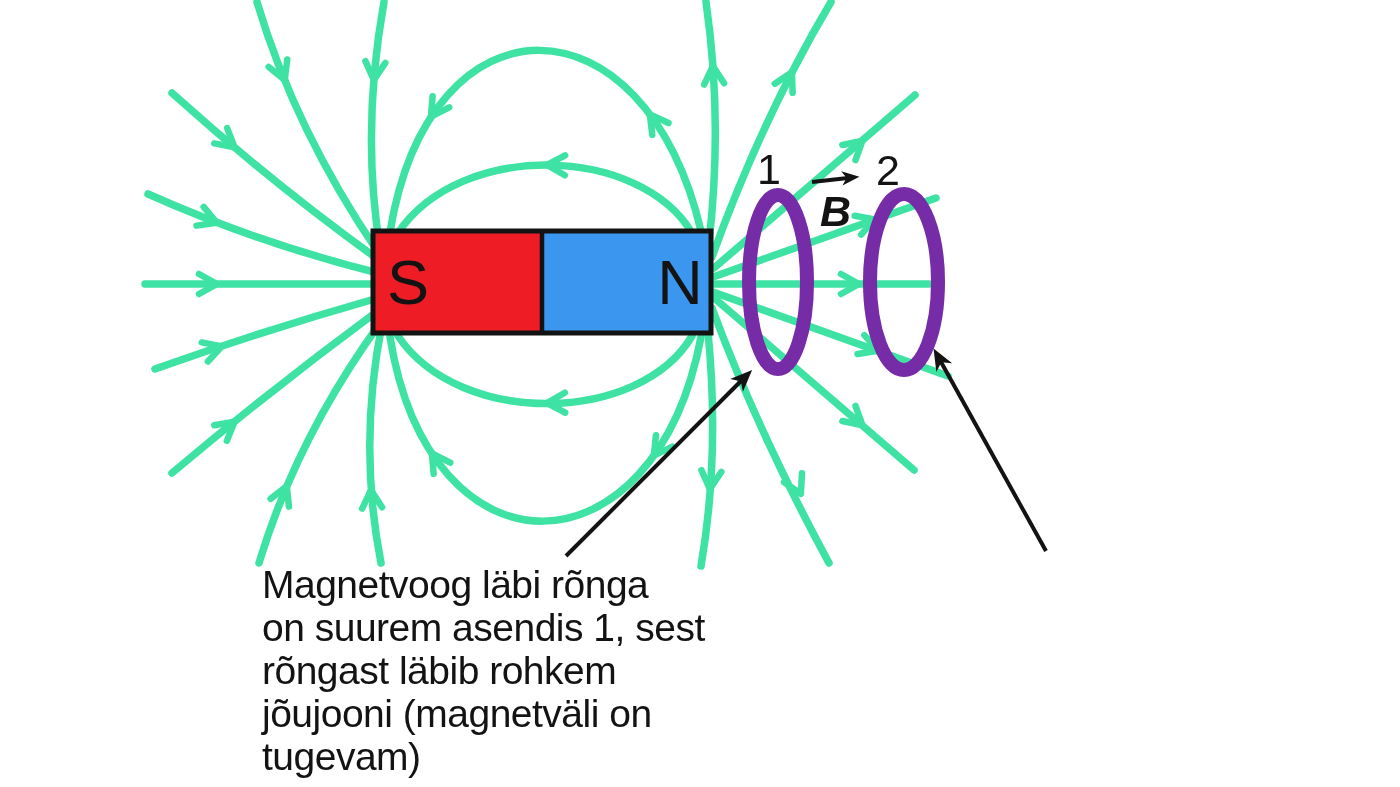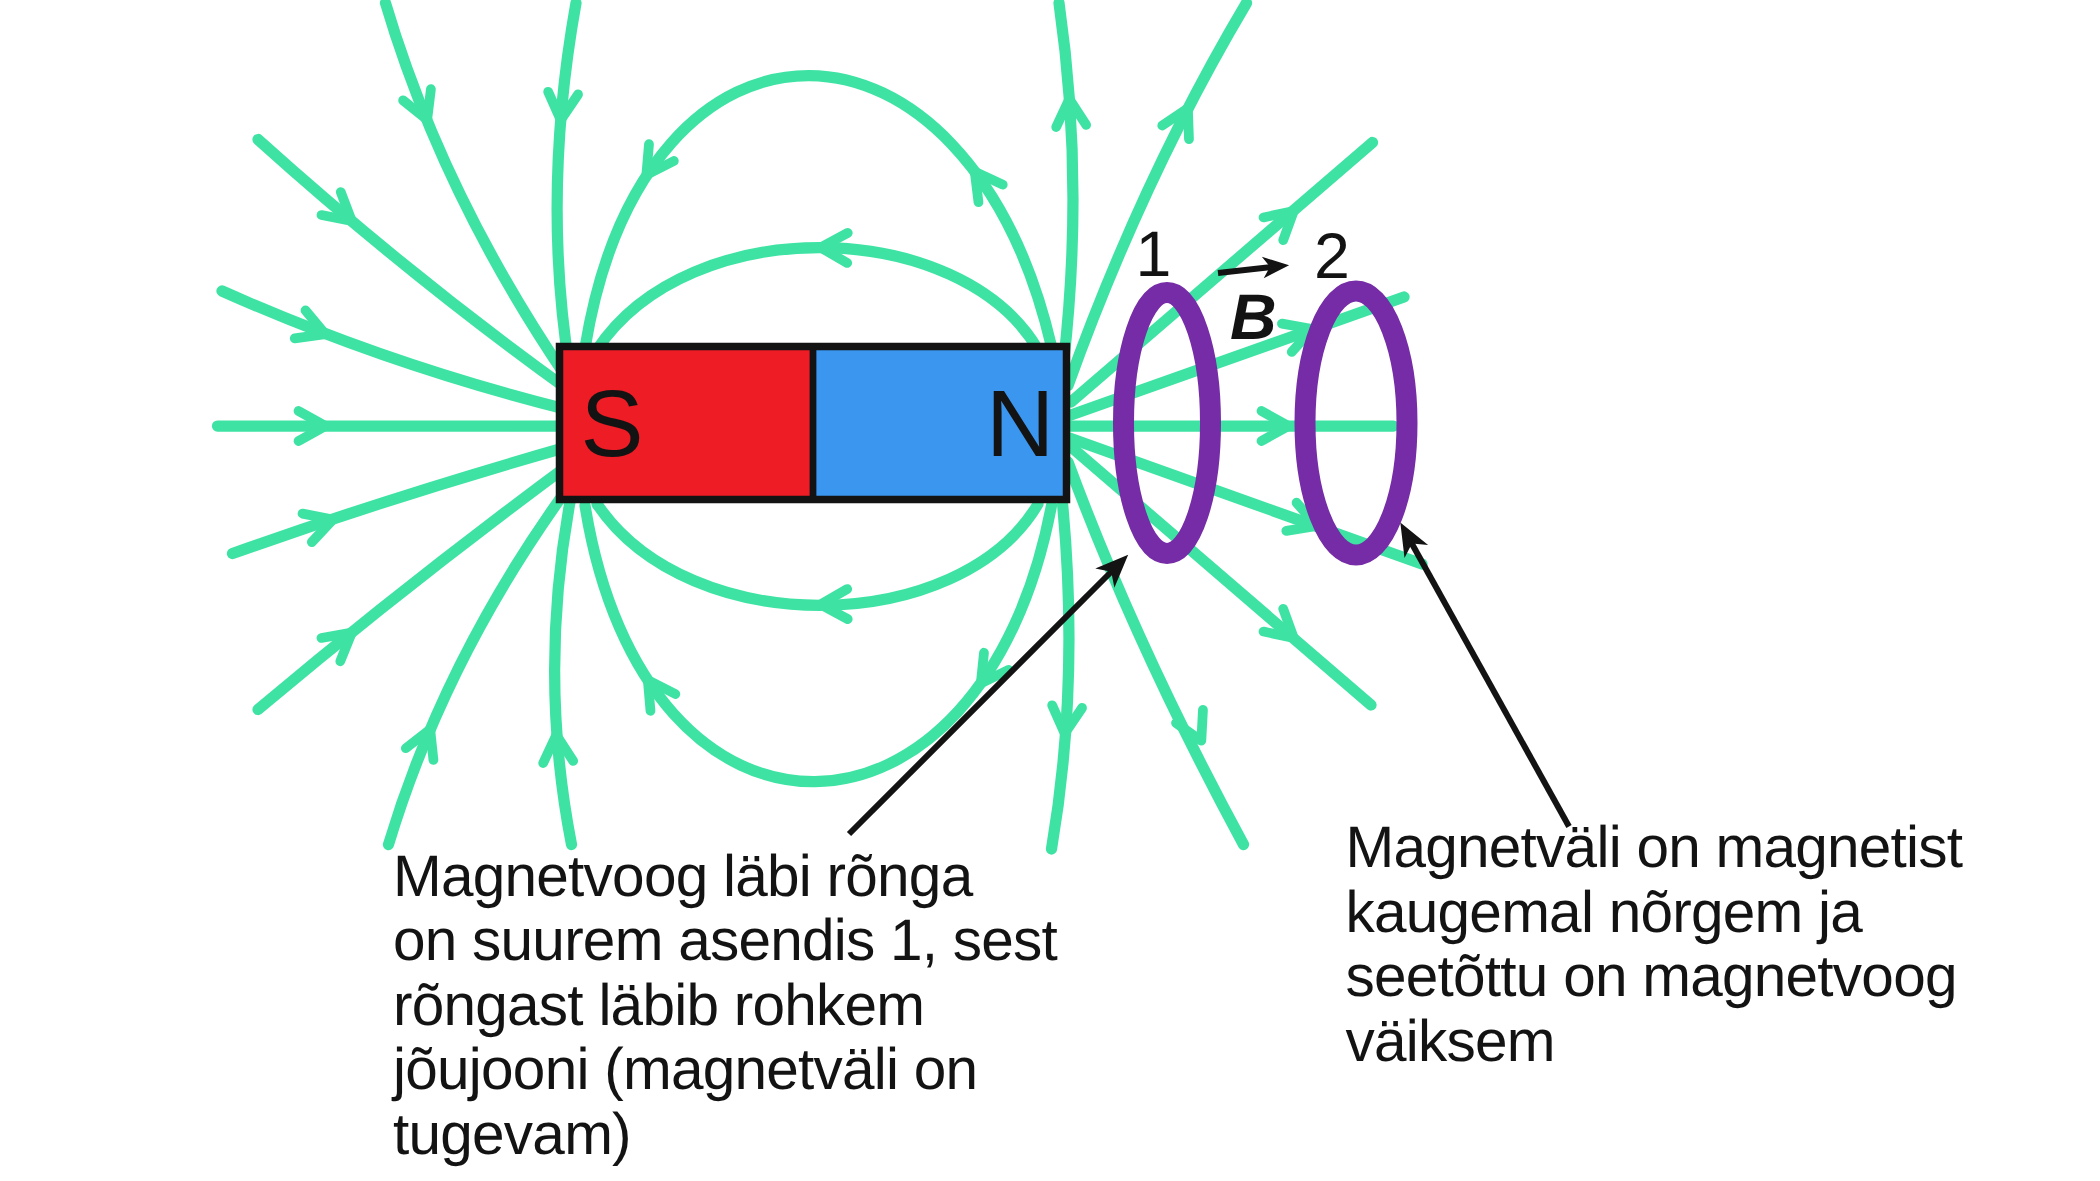--- a/index.html
+++ b/index.html
@@ -174,17 +174,13 @@
         <path class="ann-head" d="M 3,0 L -19,9 L -13,0 L -19,-9 Z"></path>
       </g>
     </g>
   </svg>
 
   <div id="caption-left" class="caption">Magnetvoog läbi rõnga
 on suurem asendis 1, sest
 rõngast läbib rohkem
 jõujooni (magnetväli on
 tugevam)</div>
-  <div id="caption-right" class="caption">Magnetväli on magnetist
-kaugemal nõrgem ja
-seetõttu on magnetvoog
-väiksem</div>
 </div>
 
 </body></html>

